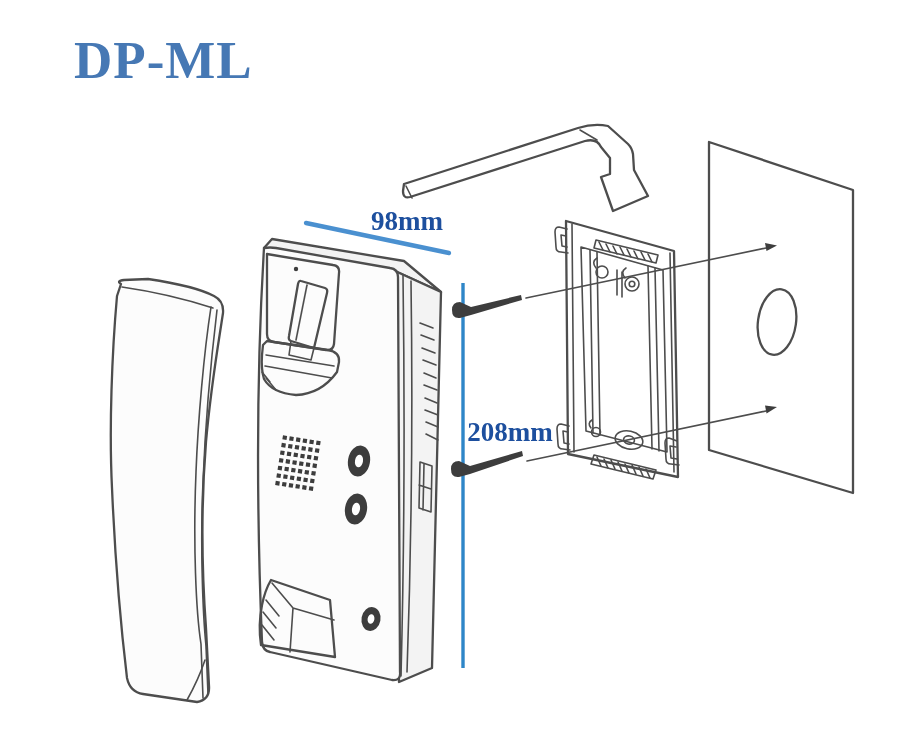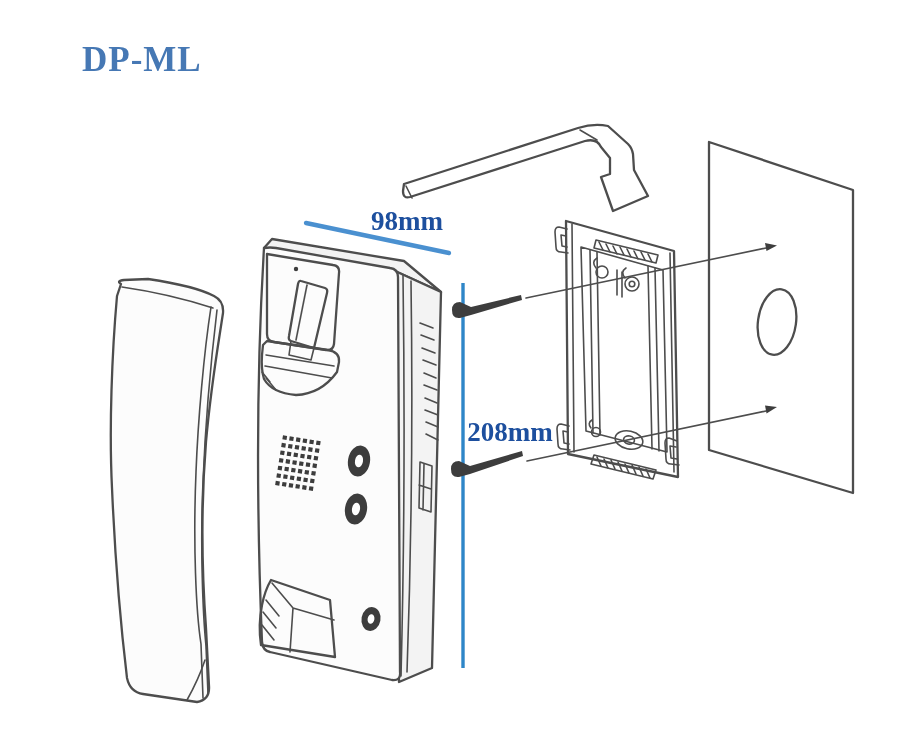--- a/index.html
+++ b/index.html
@@ -4,23 +4,23 @@
 <style>
   html,body{margin:0;padding:0;background:#ffffff;}
   .canvas{
     position:relative;
     width:911px;height:740px;
     background:#ffffff;
     overflow:hidden;
     font-family:"Liberation Serif", serif;
   }
   .model-title{
-    position:absolute;left:74px;top:34px;margin:8px;
+    position:absolute;left:74px;top:34px;margin:0;
     font-family:"Liberation Serif", serif;
-    font-weight:700;font-size:35px;letter-spacing:1px;
+    font-weight:700;font-size:53px;letter-spacing:1px;
     color:#4678B4;line-height:1;
   }
   svg{position:absolute;left:0;top:0;}
   .dim-label{
     font-family:"Liberation Serif", serif;
     font-weight:700;font-size:27px;fill:#1D4F9E;
   }
   .ln{stroke:#4d4d4d;fill:none;stroke-width:2.3;stroke-linecap:round;stroke-linejoin:round;}
   .ln-thin{stroke:#4d4d4d;fill:none;stroke-width:1.6;stroke-linecap:round;stroke-linejoin:round;}
   .face{fill:#fcfcfc;stroke:#4d4d4d;stroke-width:2.3;stroke-linejoin:round;}

